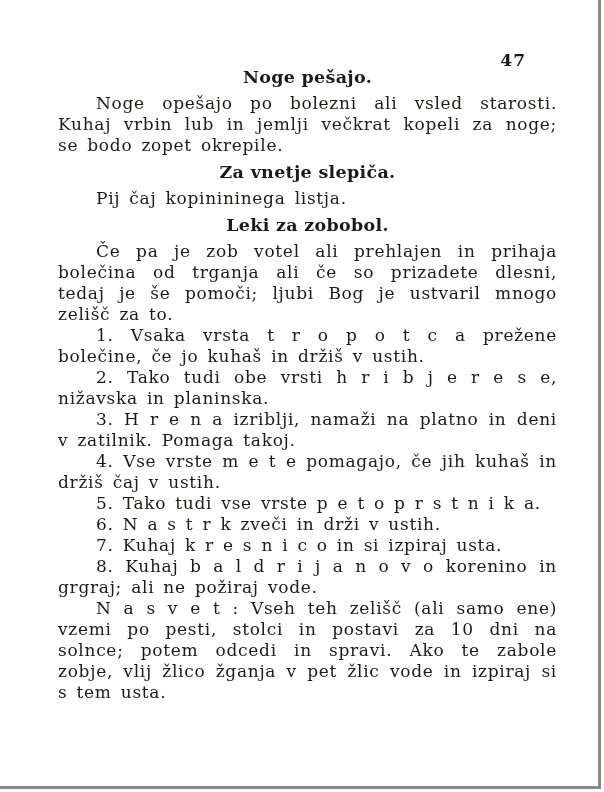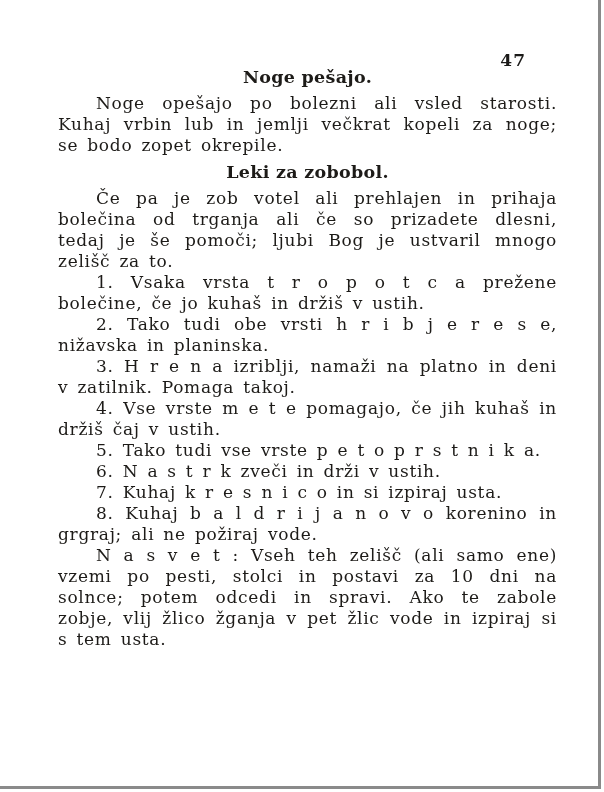--- a/index.html
+++ b/index.html
@@ -62,20 +62,24 @@
 
 <div class="sheet">
   <div class="pageno">47</div>
   <div class="content" id="content">
   <section class="sec">
     <h2 class="heading">Noge pešajo.</h2>
   <p class="para">Noge opešajo po bolezni ali vsled starosti. Kuhaj vrbin lub in jemlji večkrat kopeli za noge; se bodo zopet okrepile.</p>
       </section>
 
 
+  <section class="sec">
+    <h2 class="heading">Za vnetje slepiča.</h2>
+  <p class="para">Pij čaj kopinininega listja.</p>
+      </section>
 
   <section class="sec">
     <h2 class="heading">Leki za zobobol.</h2>
         <p class="para">Če pa je zob votel ali prehlajen in prihaja bolečina od trganja ali če so prizadete dlesni, tedaj je še pomoči; ljubi Bog je ustvaril mnogo zelišč za to.</p>
         <p class="para">1. Vsaka vrsta t r o p o t c a prežene bolečine, če jo kuhaš in držiš v ustih.</p>
         <p class="para">2. Tako tudi obe vrsti h r i b j e  r e s e, nižavska in planinska.</p>
         <p class="para">3. H r e n a  izriblji, namaži na platno in deni v zatilnik.  Pomaga takoj.</p>
         <p class="para">4. Vse vrste m e t e  pomagajo, če jih kuhaš in držiš čaj v ustih.</p>
         <p class="para">5. Tako tudi vse vrste p e t o p r s t n i k a.</p>
         <p class="para">6. N a s t r k  zveči in drži v ustih.</p>

